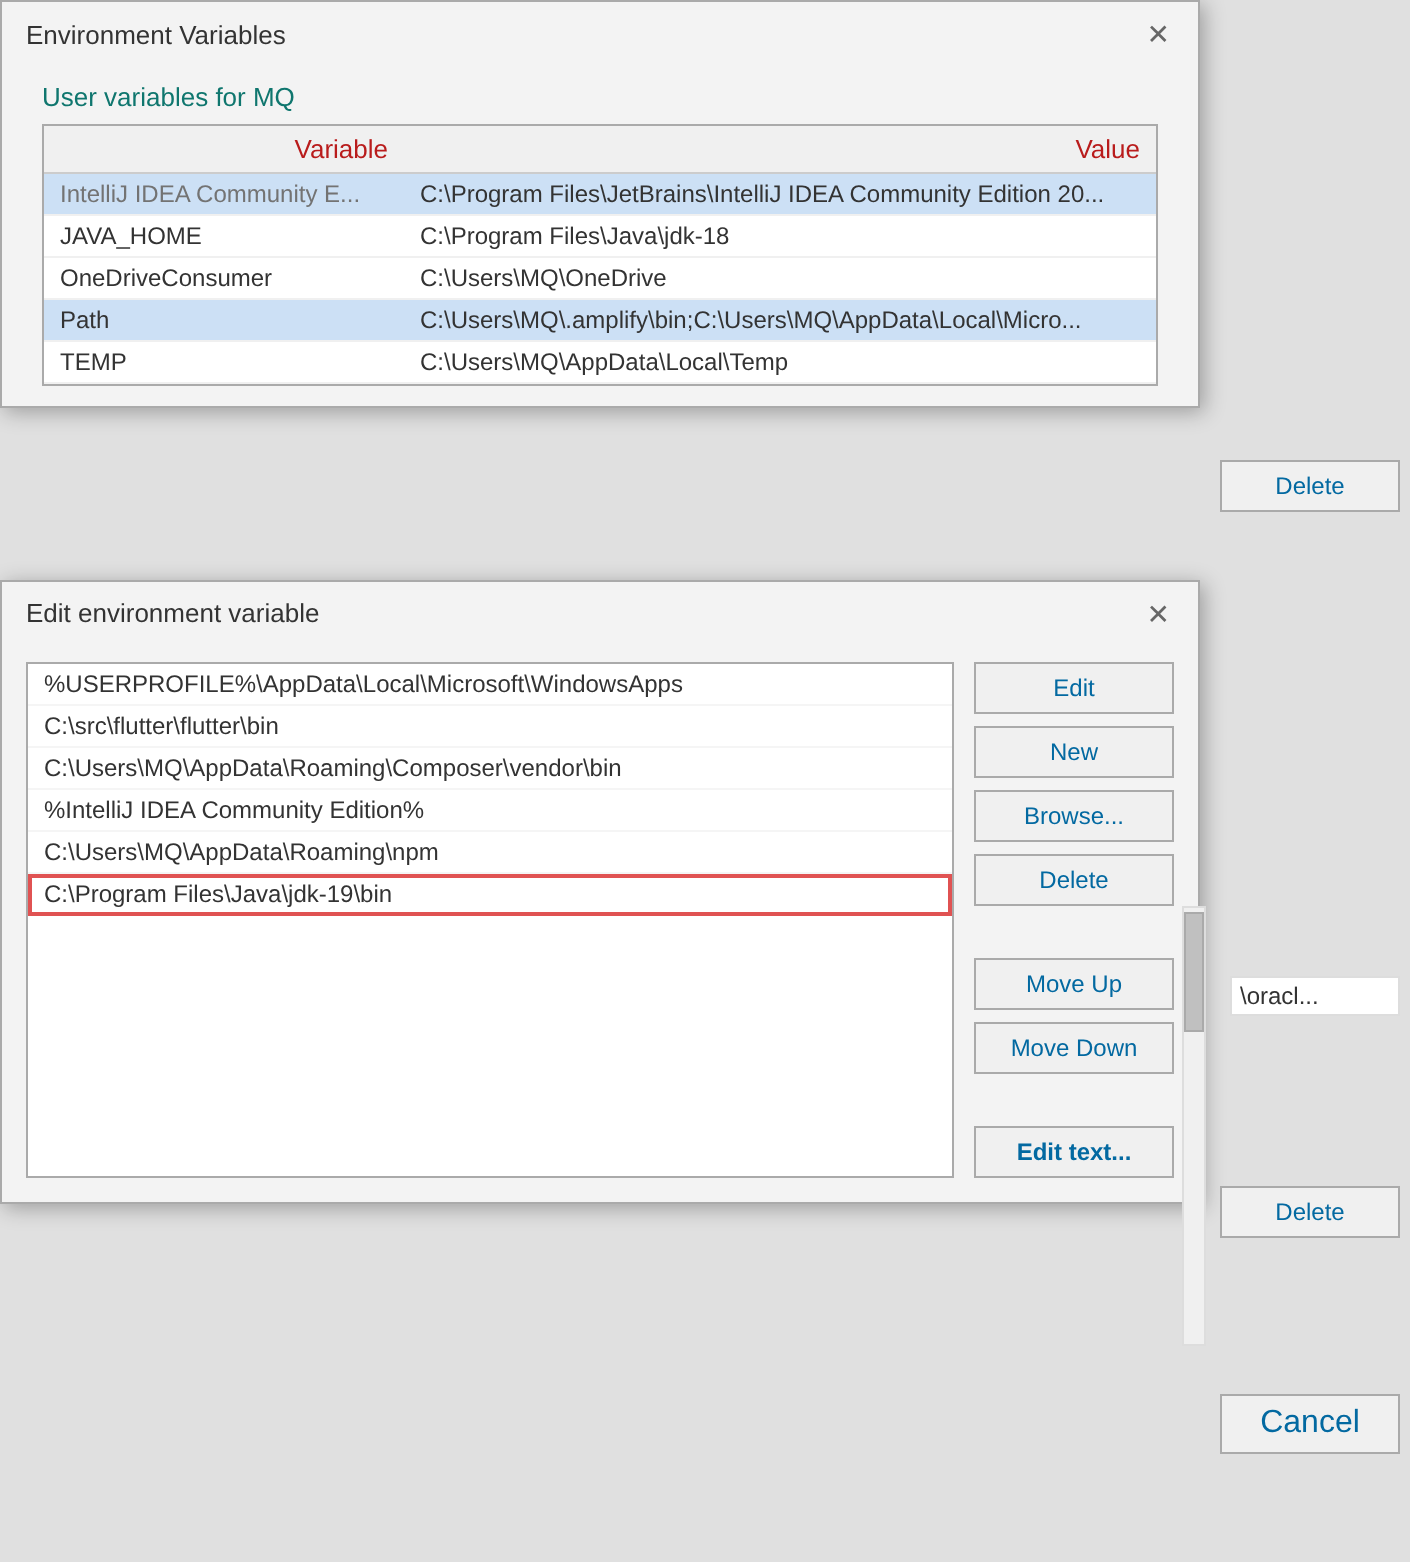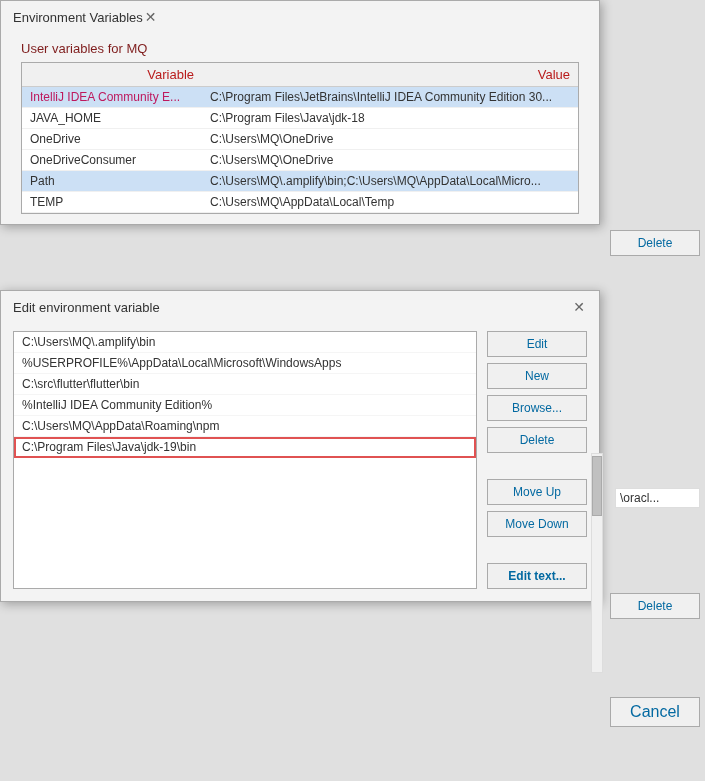--- a/index.html
+++ b/index.html
@@ -20,20 +20,21 @@
       left: 0;
       width: 600px;
       background: #f3f3f3;
       border: 1px solid #aaa;
       box-shadow: 2px 2px 10px rgba(0,0,0,0.3);
     }
 
     .dialog-titlebar {
       display: flex;
       align-items: center;
+      justify-content: space-between;
       padding: 8px 12px 6px 12px;
       background: #f3f3f3;
       border-bottom: none;
     }
 
     .dialog-title {
       font-size: 13px;
       color: #333;
     }
 
@@ -41,21 +42,21 @@
       background: none;
       border: none;
       cursor: pointer;
       font-size: 14px;
       color: #666;
       padding: 0 2px;
     }
 
     .section-header {
       padding: 10px 20px 6px 20px;
-      color: #7f1d1d;
+      color: #0f766e;
       font-size: 13px;
     }
 
     .table-container {
       margin: 0 20px 10px 20px;
       border: 1px solid #aaa;
       background: #fff;
     }
 
     table {
@@ -98,21 +99,20 @@
       top: 290px;
       left: 0;
       width: 600px;
       background: #f3f3f3;
       border: 1px solid #aaa;
       box-shadow: 2px 2px 10px rgba(0,0,0,0.3);
     }
 
     .edit-titlebar {
       display: flex;
-      align-items: center;
       justify-content: space-between;
       padding: 8px 12px 6px 12px;
       background: #f3f3f3;
     }
 
     .edit-title {
       font-size: 13px;
       color: #333;
     }
 
@@ -201,30 +201,26 @@
   <div class="table-container">
     <table>
       <thead>
         <tr>
           <th class="col-var">Variable</th>
           <th class="col-val">Value</th>
         </tr>
       </thead>
       <tbody id="env-table-body">
       <tr class="selected">
-            <td class="col-var" style="color: #be185d;">IntelliJ IDEA Community E...</td>
-            <td class="col-val">C:\Program Files\JetBrains\IntelliJ IDEA Community Edition 30...</td>
+            <td class="col-var" style="color: #737373;">IntelliJ IDEA Community E...</td>
+            <td class="col-val">C:\Program Files\JetBrains\IntelliJ IDEA Community Edition 20...</td>
           </tr>
           <tr>
             <td class="col-var">JAVA_HOME</td>
             <td class="col-val">C:\Program Files\Java\jdk-18</td>
-          </tr>
-          <tr>
-            <td class="col-var">OneDrive</td>
-            <td class="col-val">C:\Users\MQ\OneDrive</td>
           </tr>
           <tr>
             <td class="col-var">OneDriveConsumer</td>
             <td class="col-val">C:\Users\MQ\OneDrive</td>
           </tr>
           <tr class="selected">
             <td class="col-var">Path</td>
             <td class="col-val">C:\Users\MQ\.amplify\bin;C:\Users\MQ\AppData\Local\Micro...</td>
           </tr>
           <tr>
@@ -237,23 +233,23 @@
 </div>
 
 <div class="edit-dialog">
   <div class="edit-titlebar">
     <span class="edit-title">Edit environment variable</span>
     <button class="close-btn">✕</button>
   </div>
 
   <div class="edit-body">
     <div class="path-list-container" id="path-list">
-    <div class="path-item">C:\Users\MQ\.amplify\bin</div>
         <div class="path-item">%USERPROFILE%\AppData\Local\Microsoft\WindowsApps</div>
         <div class="path-item">C:\src\flutter\flutter\bin</div>
+        <div class="path-item">C:\Users\MQ\AppData\Roaming\Composer\vendor\bin</div>
         <div class="path-item">%IntelliJ IDEA Community Edition%</div>
         <div class="path-item">C:\Users\MQ\AppData\Roaming\npm</div>
         <div class="path-item selected">C:\Program Files\Java\jdk-19\bin</div>
       </div>
 
     <div class="edit-buttons">
       <button class="action-btn">Edit</button>
       <button class="action-btn">New</button>
       <button class="action-btn">Browse...</button>
       <button class="action-btn">Delete</button>

